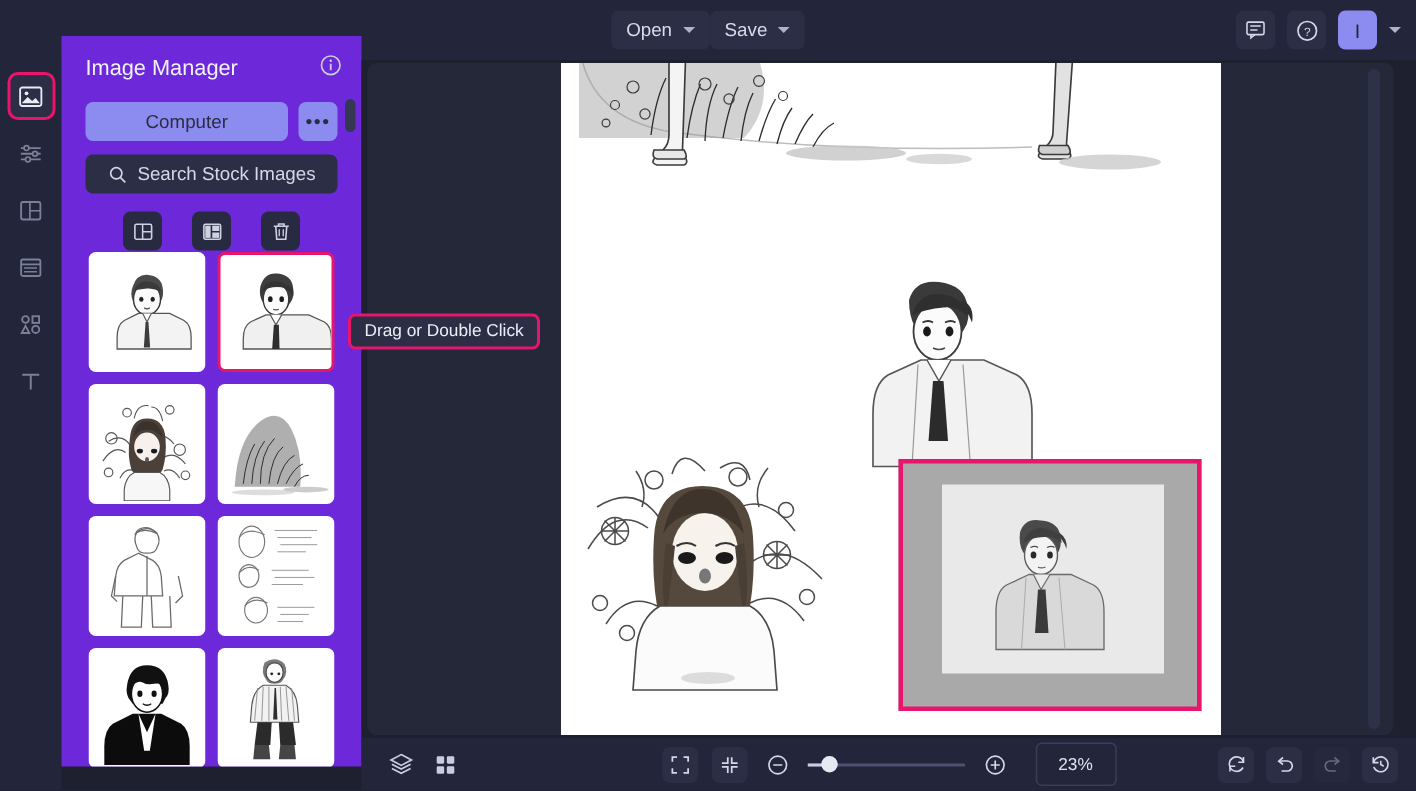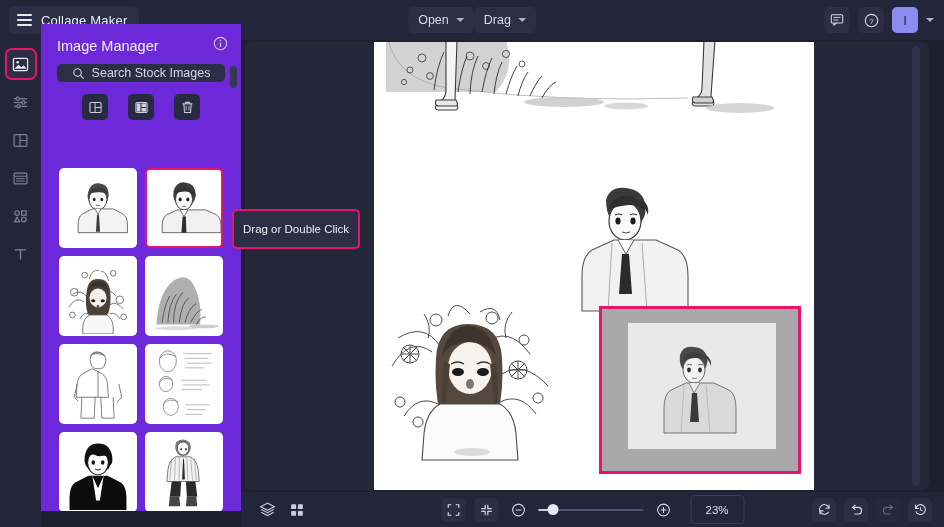--- a/index.html
+++ b/index.html
@@ -78,21 +78,21 @@
     flex: 1; height: 26px; background: #8c8cf0; border-radius: 5px;
     color: #2a2c42; font-size: 12.5px; display: flex;
     align-items: center; justify-content: center; cursor: pointer;
   }
   .btn-dots {
     width: 26px; height: 26px; background: #8c8cf0; border-radius: 5px;
     display: flex; align-items: center; justify-content: center; cursor: pointer;
     color: #2a2c42; font-size: 13px; letter-spacing: 1px; line-height: 8px;
   }
   .search {
-    margin: 9px 16px 0 16px; height: 18px; background: #2b2e45;
+    margin: 9px 16px 0 16px; height: 26px; background: #2b2e45;
     border-radius: 5px; display: flex; align-items: center;
     justify-content: center; gap: 7px; color: #d5d8e6; font-size: 12.5px;
     cursor: text;
   }
   .tool-row {
     display: flex; gap: 20px; justify-content: center;
     padding: 12px 0 0 0;
   }
   .tool-btn {
     width: 26px; height: 26px; border-radius: 5px; background: #272a40;
@@ -113,21 +113,21 @@
   .thumb svg { width: 100%; height: 100%; display: block; }
 
   .thumbscroll {
     position: absolute; right: 4px; top: 42px; width: 7px; height: 22px;
     background: #343852; border-radius: 4px; cursor: pointer;
   }
 
   .tooltip {
     position: absolute; left: 232px; top: 209px;
     background: #2b2e45; border: 2px solid #e8156c; border-radius: 5px;
-    color: #eceef6; font-size: 11.5px; padding: 12px 9px; white-space: nowrap;
+    color: #eceef6; font-size: 11.5px; padding: 4px 9px; white-space: nowrap;
     z-index: 40;
   }
 
   
   .canvas-wrap {
     position: absolute; top: 40px; left: 241px; width: 703px; height: 452px;
     background: #1e2030; padding: 2px 0 0 0;
   }
   .canvas-inner {
     position: absolute; top: 2px; left: 4px; width: 684px; height: 448px;
@@ -180,36 +180,28 @@
     margin-left: 7px; width: 54px; height: 29px; border: 1px solid #3a3e58;
     border-radius: 4px; color: #dfe2ee; font-size: 11.5px;
     display: flex; align-items: center; justify-content: center; cursor: text;
   }
   .dim { opacity: .38; }
 </style>
 </head>
 <body>
 
 <div class="topbar">
-  <div class="brand">
-    <span class="hamburger">
-        <i></i>
-        <i></i>
-        <i></i>
-      </span>
-    <span class="brand-title">Collage Maker</span>
-  </div>
 
   <div class="center-group">
     <div class="pill">
       <span>Open</span>
       <span class="chev"></span>
     </div>
     <div class="pill">
-      <span>Drag</span>
+      <span>Save</span>
       <span class="chev"></span>
     </div>
   </div>
 
   <div class="right-group">
     <div class="icobtn">
       <svg width="14" height="14" viewBox="0 0 16 16">
         <rect x="1.5" y="2" width="13" height="9.5" rx="1.2" fill="none" stroke="#d5d8e6" stroke-width="1.2"></rect>
         <path d="M4.5 11.5 L4.5 14 L7.5 11.5" fill="none" stroke="#d5d8e6" stroke-width="1.2"></path>
         <line x1="4" y1="5" x2="12" y2="5" stroke="#d5d8e6" stroke-width="1.1"></line>
@@ -283,20 +275,28 @@
     <span class="panel-title">Image Manager</span>
     <span>
       <svg width="15" height="15" viewBox="0 0 16 16">
         <circle cx="8" cy="8" r="6.6" fill="none" stroke="#c9cde0" stroke-width="1.2"></circle>
         <circle cx="8" cy="4.8" r="0.85" fill="#c9cde0"></circle>
         <line x1="8" y1="7" x2="8" y2="11.6" stroke="#c9cde0" stroke-width="1.3"></line>
       </svg>
     </span>
   </div>
 
+  <div class="btn-row">
+    <div class="btn-primary">
+      <span>Computer</span>
+    </div>
+    <div class="btn-dots">
+      <span>•••</span>
+    </div>
+  </div>
 
   <div class="search">
     <svg width="13" height="13" viewBox="0 0 16 16">
       <circle cx="6.8" cy="6.8" r="4.6" fill="none" stroke="#d5d8e6" stroke-width="1.35"></circle>
       <line x1="10.3" y1="10.3" x2="14.2" y2="14.2" stroke="#d5d8e6" stroke-width="1.35"></line>
     </svg>
     <span>Search Stock Images</span>
   </div>
 
   <div class="tool-row">

